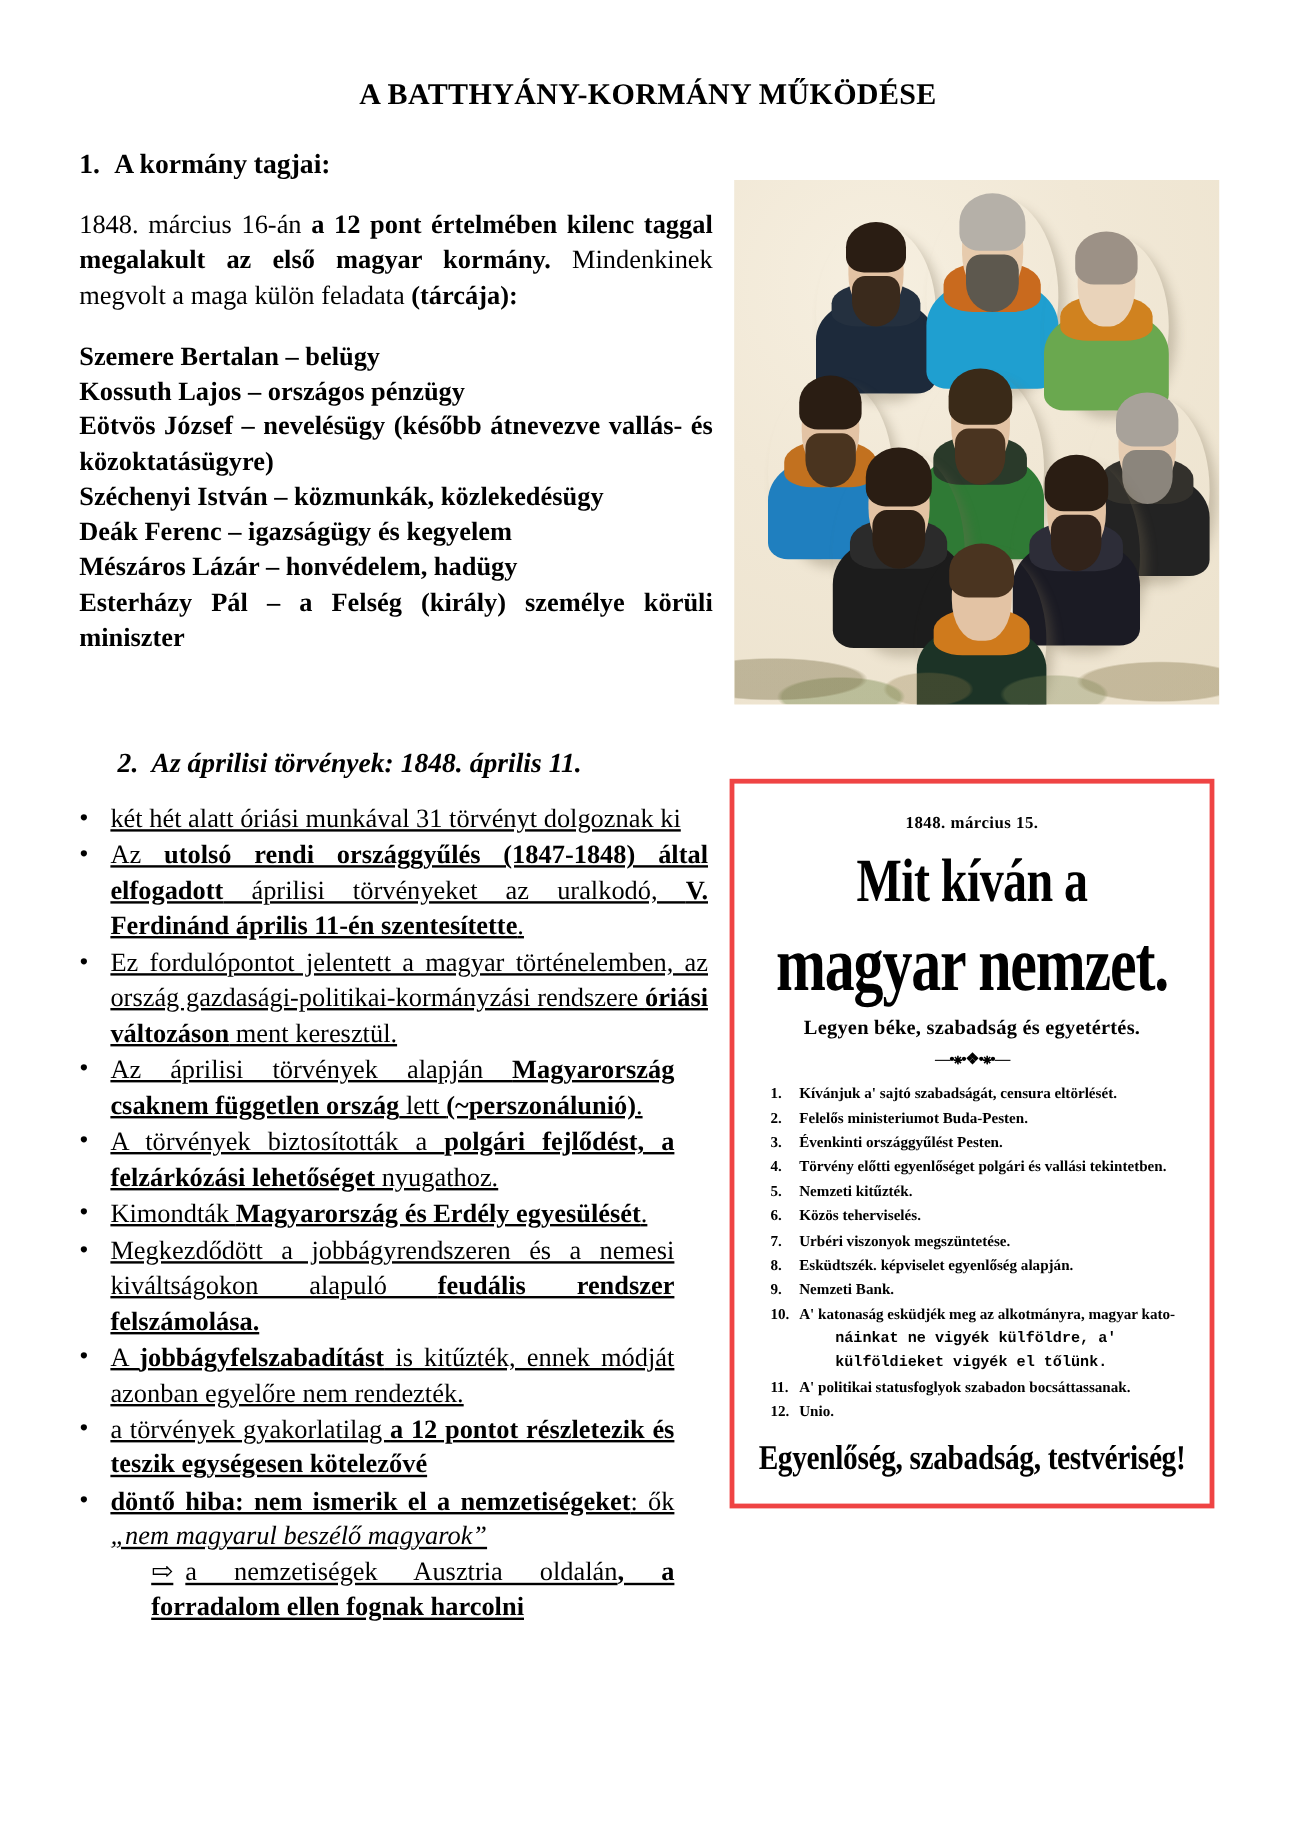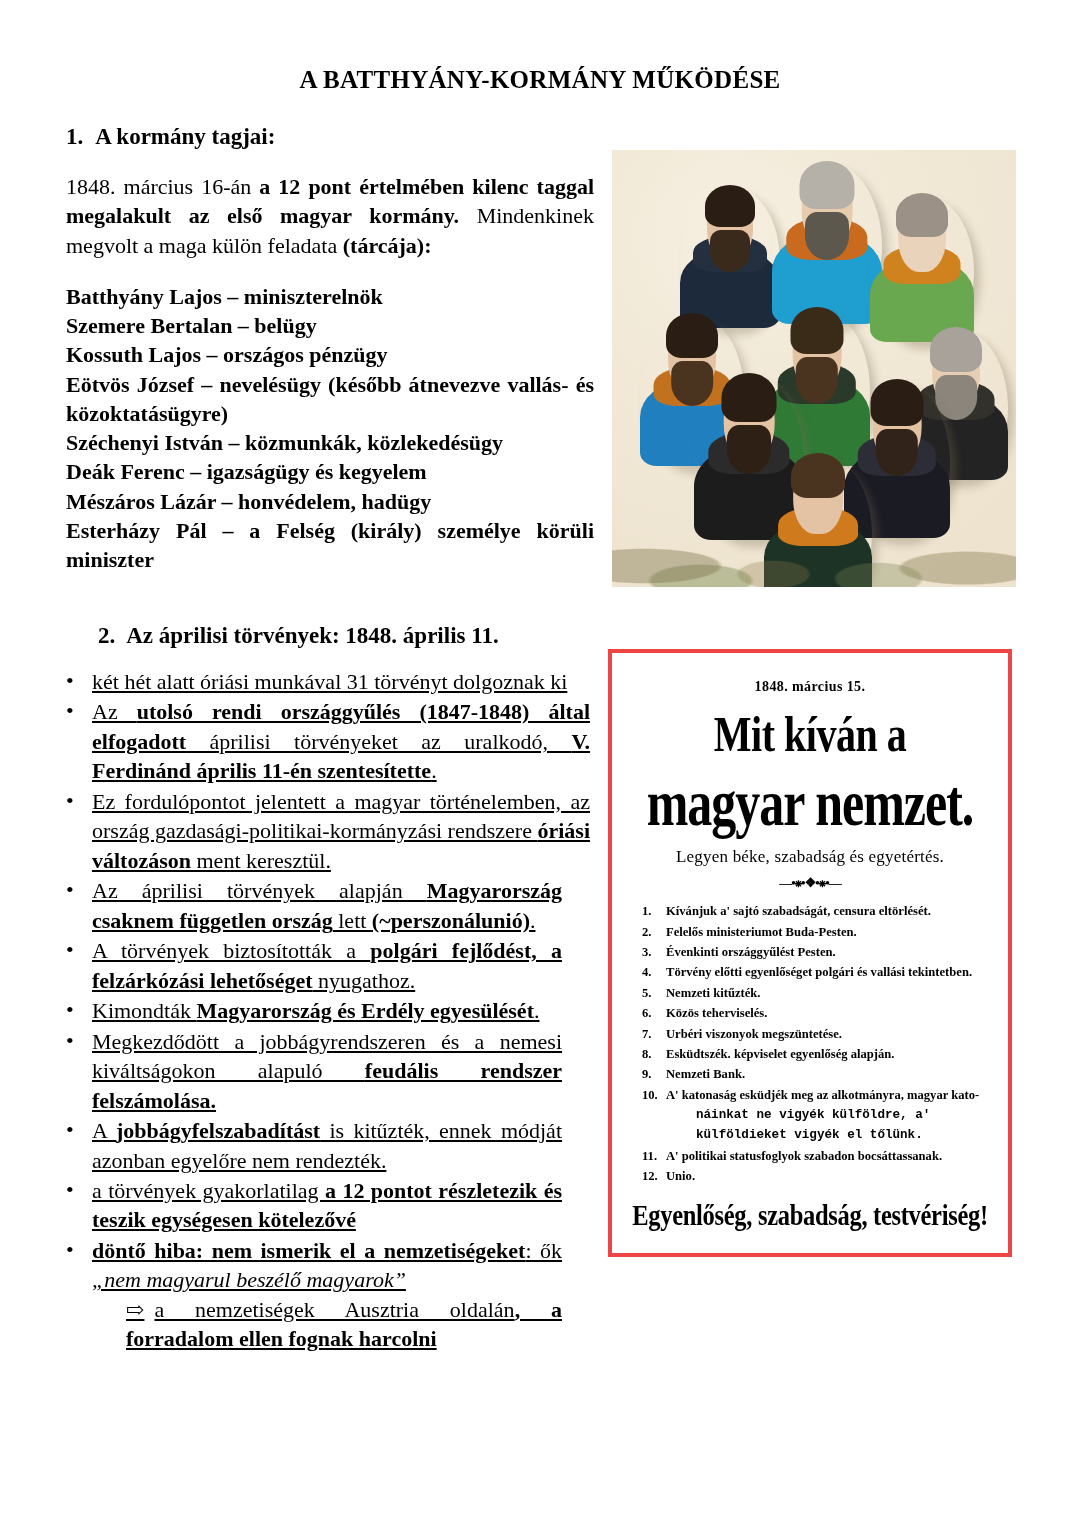--- a/index.html
+++ b/index.html
@@ -43,20 +43,21 @@
   }
   .section-1 .num { margin-right: 12px; }
 
   .section-2 {
     font-weight: bold;
     font-size: 23px;
     margin: 0;
     padding-top: 28px;
     padding-left: 98px;
     clear: both;
+    font-style: italic;
   }
   .section-2 .num { margin-right: 11px; }
 
   
   .litho {
     float: right;
     width: 404px;
     height: 437px;
     margin: 0 64px 8px 18px;
     position: relative;
@@ -224,21 +225,21 @@
     font-size: 50px;
     font-weight: bold;
     line-height: 0.98;
     letter-spacing: -1px;
     margin: 14px 0 0 0;
     transform: scaleY(1.3);
     transform-origin: center top;
   }
   .poster-sub {
     font-size: 17px;
-    font-weight: normal;
+    font-weight: bold;
     margin: 26px 0 0 0;
     letter-spacing: 0.2px;
   }
   .poster-orn {
     font-size: 13px;
     letter-spacing: -1px;
     margin: 6px 0 10px 0;
     font-weight: bold;
   }
   ol.poster-points {
@@ -353,21 +354,20 @@
         <div class="hair" style="background:#4a3420;"></div>
     </div>
     <div class="foliage"></div>
   </div>
 
   <p class="intro">
     <span>1848. március 16-án </span><b>a 12 pont értelmében kilenc taggal megalakult az első magyar kormány.</b><span> Mindenkinek megvolt a maga külön feladata </span><b>(tárcája):</b>
   </p>
 
   <p class="ministers">
-    <span class="mline">Batthyány Lajos – miniszterelnök</span>
     <span class="mline">Szemere Bertalan – belügy</span>
     <span class="mline">Kossuth Lajos – országos pénzügy</span>
     <span class="mline">Eötvös József – nevelésügy (később átnevezve vallás- és közoktatásügyre)</span>
     <span class="mline">Széchenyi István – közmunkák, közlekedésügy</span>
     <span class="mline">Deák Ferenc – igazságügy és kegyelem</span>
     <span class="mline">Mészáros Lázár – honvédelem, hadügy</span>
     <span class="mline">Esterházy Pál – a Felség (király) személye körüli miniszter</span>
   </p>
 
   <h2 class="section-2">

